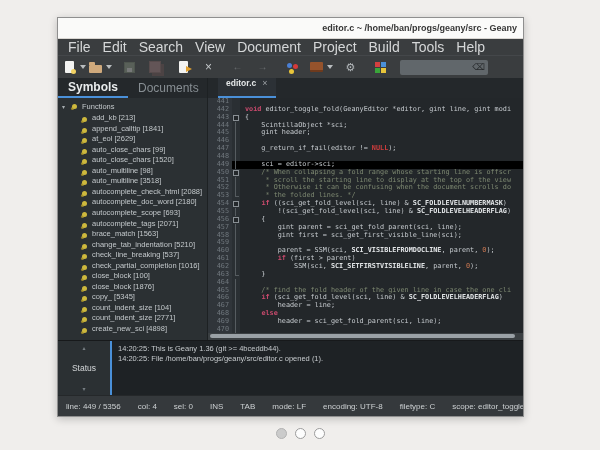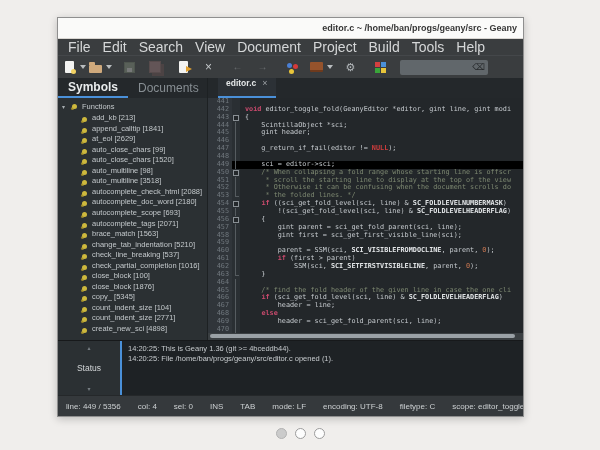--- a/index.html
+++ b/index.html
@@ -64,21 +64,21 @@
   .f-end::before{content:'';position:absolute;left:3px;top:0;height:4px;width:1px;background:#565c60;}
   .f-end::after{content:'';position:absolute;left:3px;top:4px;width:4px;height:1px;background:#565c60;}
   .ctext{flex:1;padding-left:5px;white-space:pre;color:#c6cbcf;overflow:hidden;}
   .crow.cur .ctext,.crow.cur .fold{background:#000000;}
   .s-d{color:#c6cbcf;} .s-k{color:var(--kw);font-weight:bold;} .s-c{color:var(--cmt);}
   .s-m{color:#e3e6e8;font-weight:bold;} .s-r{color:var(--nul);font-weight:bold;} .s-n{color:var(--num);}
   .hscroll{height:7px;background:#3a3f42;position:relative;flex:0 0 auto;}
   .hthumb{position:absolute;left:2px;right:8px;top:1px;height:4px;background:#9aa1a6;border-radius:2px;}
   
   .msgwin{height:55px;display:flex;background:#1e2225;border-top:1px solid #17191b;flex:0 0 auto;box-sizing:border-box;}
-  .msg-tabs{width:62px;background:#2b3033;display:flex;flex-direction:column;align-items:center;
+  .msg-tabs{width:52px;background:#2b3033;display:flex;flex-direction:column;align-items:center;
             justify-content:space-between;padding:3px 0;box-sizing:border-box;flex:0 0 auto;}
   .msg-arrow{font-size:6px;color:#767d82;}
   .msg-tab-label{font-size:8.5px;color:#d3d6d8;}
   .msg-pane{flex:1;border-left:2px solid #4a90d9;padding:3px 0 0 6px;font-size:7.5px;line-height:10px;color:#c7cbce;overflow:hidden;white-space:nowrap;}
   
   .statusbar{height:21px;background:#35393c;border-top:1px solid #25282a;display:flex;align-items:center;
              font-size:8px;color:#ccd0d2;padding-left:8px;gap:17px;flex:0 0 auto;box-sizing:border-box;white-space:nowrap;overflow:hidden;}
   
   .dots{position:absolute;left:0;right:0;top:428px;display:flex;justify-content:center;gap:8px;}
   .dot{width:11px;height:11px;border-radius:50%;border:1px solid #9c9c9c;background:#fdfdfd;box-sizing:border-box;}

